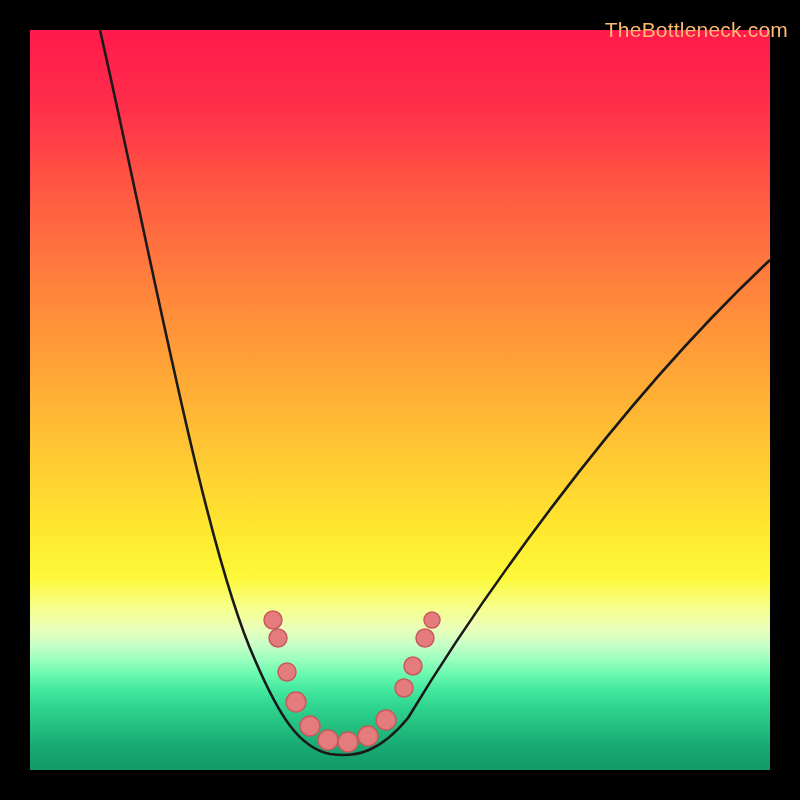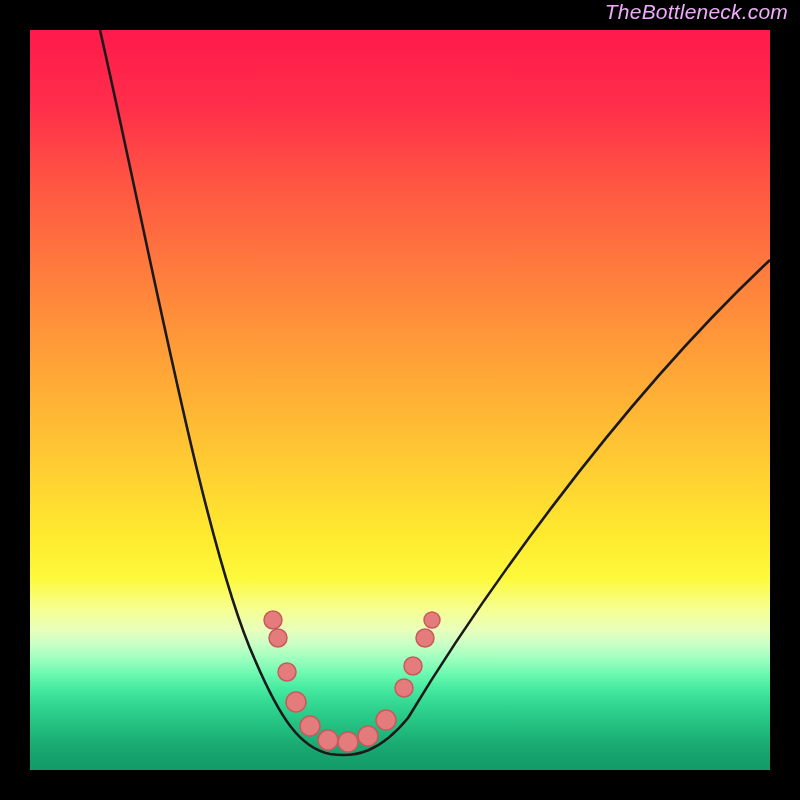--- a/index.html
+++ b/index.html
@@ -43,27 +43,26 @@
       #46eaa0 89%,
       #33d892 91%,
       #28c886 93%,
       #1fb87b 95%,
       #18a870 97%,
       #129a67 100%
     );
   }
   .watermark {
     position: absolute;
-    top: 0;
+    top: 18px;
     right: 12px;
-    color: #f0abfc;
+    color: #fdba74;
     font-size: 21px;
     letter-spacing: 0.2px;
     user-select: none;
-    font-style: italic;
   }
   svg.curve {
     position: absolute;
     left: 0;
     top: 0;
     width: 740px;
     height: 740px;
     overflow: visible;
   }
 </style>

